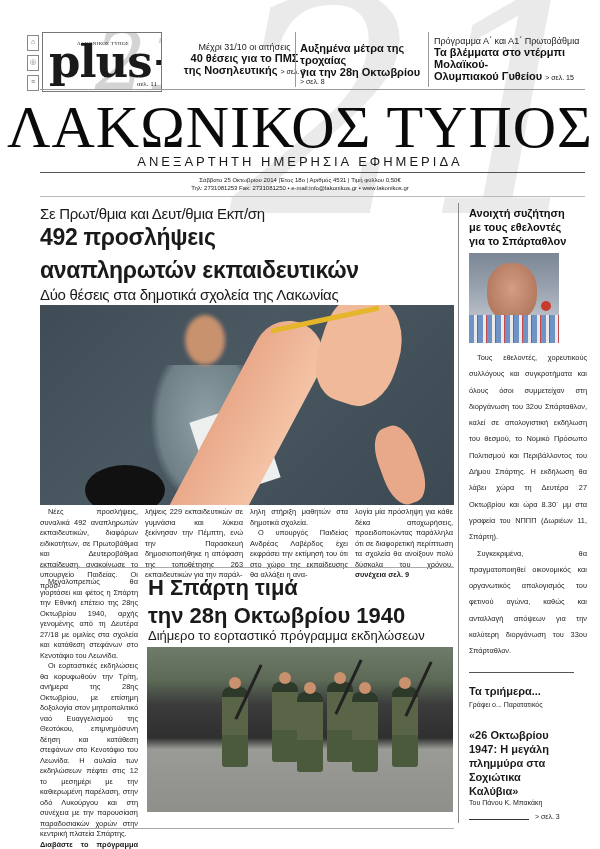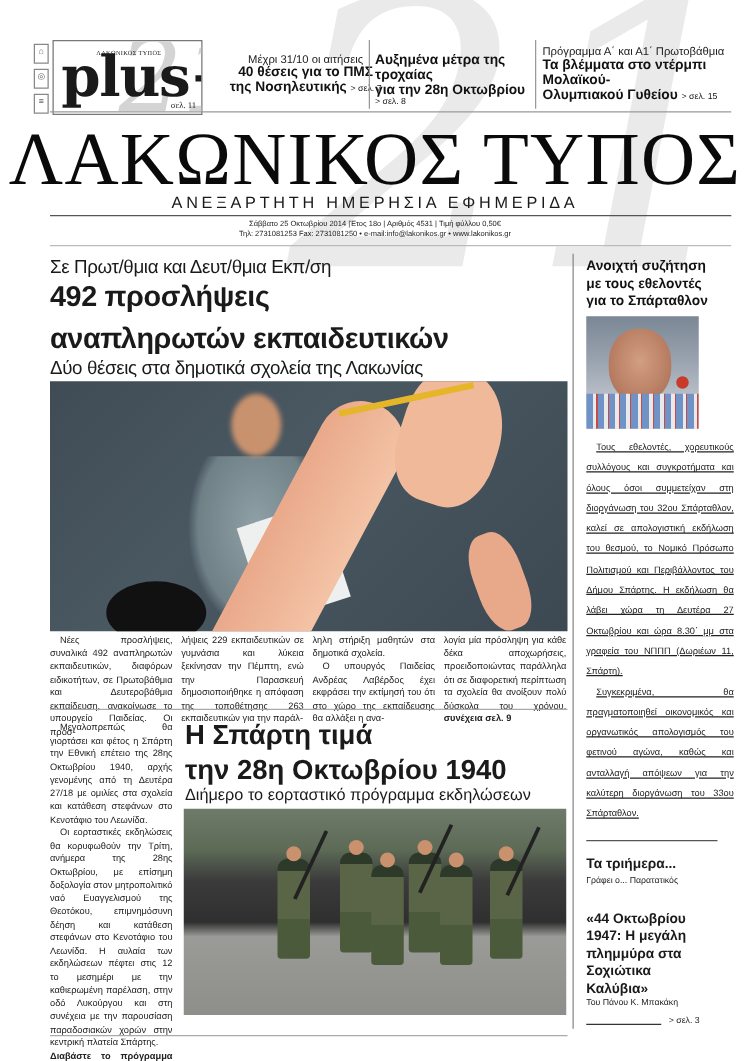--- a/index.html
+++ b/index.html
@@ -50,21 +50,21 @@
   .photo2{left:147px;top:647px;width:306px;height:165px;z-index:1;overflow:hidden;background:linear-gradient(180deg,#6f7b6a 0%,#5c6a56 20%,#3b3b3b 35%,#2f2f2f 55%,#9a9a96 62%,#8e8e8a 100%);}
   .soldier{position:absolute;width:26px;height:80px;background:linear-gradient(180deg,#2d3a2a 0 12%,#5a6446 12% 60%,#4b5a3b 60% 100%);border-radius:8px 8px 3px 3px;}
   .soldier:before{content:"";position:absolute;left:7px;top:-10px;width:12px;height:12px;border-radius:50%;background:#c9916d;}
   .rifle{position:absolute;width:3px;height:60px;background:#222;transform:rotate(25deg);}
   .rc-vline{position:absolute;left:458px;top:203px;width:1px;height:620px;background:#888;z-index:1;}
   .rc-head{position:absolute;left:469px;top:206px;font-size:11px;line-height:14px;font-weight:bold;z-index:1;color:#111;}
   .photo3{left:469px;top:253px;width:90px;height:90px;z-index:1;overflow:hidden;background:linear-gradient(180deg,#7b8795 0%,#9aa3b0 40%,#d5d9de 100%);}
   .p3-face{position:absolute;left:18px;top:10px;width:50px;height:58px;border-radius:45%;background:radial-gradient(ellipse at 50% 45%,#d39e82,#a86c52);}
   .p3-shirt{position:absolute;left:0;top:62px;width:90px;height:30px;background:repeating-linear-gradient(90deg,#6f93c6 0 5px,#e9e9e9 5px 8px,#c64a4a 8px 9px);}
   .p3-mic{position:absolute;left:72px;top:48px;width:10px;height:10px;border-radius:50%;background:#c83b2b;}
-  .rc-body{position:absolute;left:469px;top:350px;width:118px;font-size:7.4px;line-height:16.3px;text-align:justify;z-index:1;color:#222;text-decoration:underline;}
+  .rc-body{position:absolute;left:469px;top:350px;width:118px;font-size:7.4px;line-height:16.3px;text-align:justify;z-index:1;color:#222;}
   .rc-body p{margin:0;text-indent:8px;}
   .rc-rule{position:absolute;left:469px;top:672px;width:105px;height:1px;background:#555;z-index:1;}
   .rc-trim{position:absolute;left:469px;top:685px;font-size:11px;font-weight:bold;z-index:1;}
   .rc-trim-by{position:absolute;left:469px;top:701px;font-size:7px;z-index:1;}
   .rc-quote{position:absolute;left:469px;top:728px;font-size:11px;line-height:14px;font-weight:bold;z-index:1;}
   .rc-author{position:absolute;left:469px;top:799px;font-size:7px;z-index:1;}
   .rc-ref-line{position:absolute;left:469px;top:819px;width:60px;height:1px;background:#333;z-index:1;}
   .rc-ref{position:absolute;left:535px;top:813px;font-size:7px;z-index:1;}
 </style>
 </head>
@@ -187,16 +187,16 @@
   <div class="p3-shirt"></div>
   <div class="p3-mic"></div>
 </div>
 <div class="rc-body">
   <p>Τους εθελοντές, χορευτικούς συλλόγους και συγκροτήματα και όλους όσοι συμμετείχαν στη διοργάνωση του 32ου Σπάρταθλον, καλεί σε απολογιστική εκδήλωση του θεσμού, το Νομικό Πρόσωπο Πολιτισμού και Περιβάλλοντος του Δήμου Σπάρτης. Η εκδήλωση θα λάβει χώρα τη Δευτέρα 27 Οκτωβρίου και ώρα 8.30΄ μμ στα γραφεία του ΝΠΠΠ (Δωριέων 11, Σπάρτη).</p>
   <p>Συγκεκριμένα, θα πραγματοποιηθεί οικονομικός και οργανωτικός απολογισμός του φετινού αγώνα, καθώς και ανταλλαγή απόψεων για την καλύτερη διοργάνωση του 33ου Σπάρταθλον.</p>
 </div>
 <div class="rc-rule"></div>
 <div class="rc-trim">Τα τριήμερα...</div>
 <div class="rc-trim-by">Γράφει ο... Παρατατικός</div>
-<div class="rc-quote" style="width:95px;">«44 Οκτωβρίου 1947: Η μεγάλη πλημμύρα στα Σοχιώτικα Καλύβια»</div>
+<div class="rc-quote" style="width:95px;">«26 Οκτωβρίου 1947: Η μεγάλη πλημμύρα στα Σοχιώτικα Καλύβια»</div>
 <div class="rc-author">Του Πάνου Κ. Μπακάκη</div>
 <div class="rc-ref-line"></div>
 <div class="rc-ref">&gt; σελ. 3</div>
 
 </body></html>

